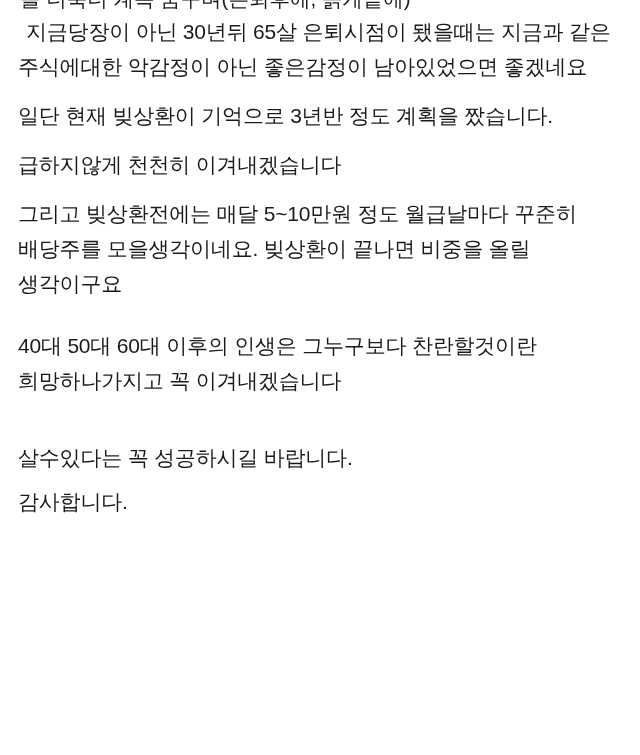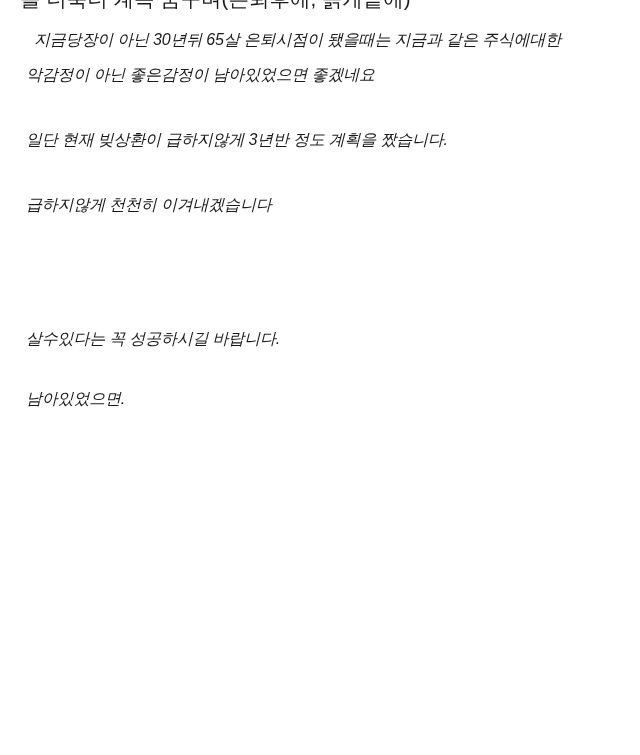--- a/index.html
+++ b/index.html
@@ -32,61 +32,62 @@
   .clipped-line .inner {
     position: absolute;
     left: 2px;
     top: -16px;
     font-size: 20.5px;
     line-height: 30px;
     color: #1a1a1a;
     white-space: nowrap;
   }
   .para {
-    font-size: 16px;
+    font-size: 21px;
     line-height: 35px;
     color: #1a1a1a;
-    margin: 8px;
+    margin: 0;
     padding: 0;
     letter-spacing: -0.2px;
     word-break: keep-all;
-    font-style: italic;
   }
   .para.indent {
     text-indent: 8px;
   }
   .gap-s { height: 9px; }
   .gap-m { height: 14px; }
   .gap-l { height: 42px; }
 </style>
 </head>
 <body>
 
 <div class="page">
 
   <div class="clipped-line">
     <div class="inner">을 더욱더 계속 꿈꾸며(은퇴후에, 늙게끝에)</div>
   </div>
 
   <p class="para indent"> 지금당장이 아닌 30년뒤 65살 은퇴시점이 됐을때는 지금과 같은 주식에대한 악감정이 아닌 좋은감정이 남아있었으면 좋겠네요</p>
   <div class="gap-m"></div>
 
-  <p class="para">일단 현재 빚상환이 급하지않게 3년반 정도 계획을 짰습니다.</p>
+  <p class="para">일단 현재 빚상환이 기억으로 3년반 정도 계획을 짰습니다.</p>
   <div class="gap-m"></div>
 
   <p class="para">급하지않게 천천히 이겨내겠습니다</p>
   <div class="gap-m"></div>
 
+  <p class="para">그리고 빚상환전에는 매달 5~10만원 정도 월급날마다 꾸준히 배당주를 모을생각이네요. 빚상환이 끝나면 비중을 올릴 생각이구요</p>
   <div class="gap-s"></div>
 
   <div class="gap-s"></div>
 
   <div class="gap-s"></div>
 
+  <p class="para">40대 50대 60대 이후의 인생은 그누구보다 찬란할것이란 희망하나가지고 꼭 이겨내겠습니다</p>
 
   <div class="gap-l"></div>
 
   <p class="para">살수있다는 꼭 성공하시길 바랍니다.</p>
   <div class="gap-s"></div>
 
-  <p class="para">남아있었으면.</p>
+  <p class="para">감사합니다.</p>
 
 </div>
 
 </body></html>

